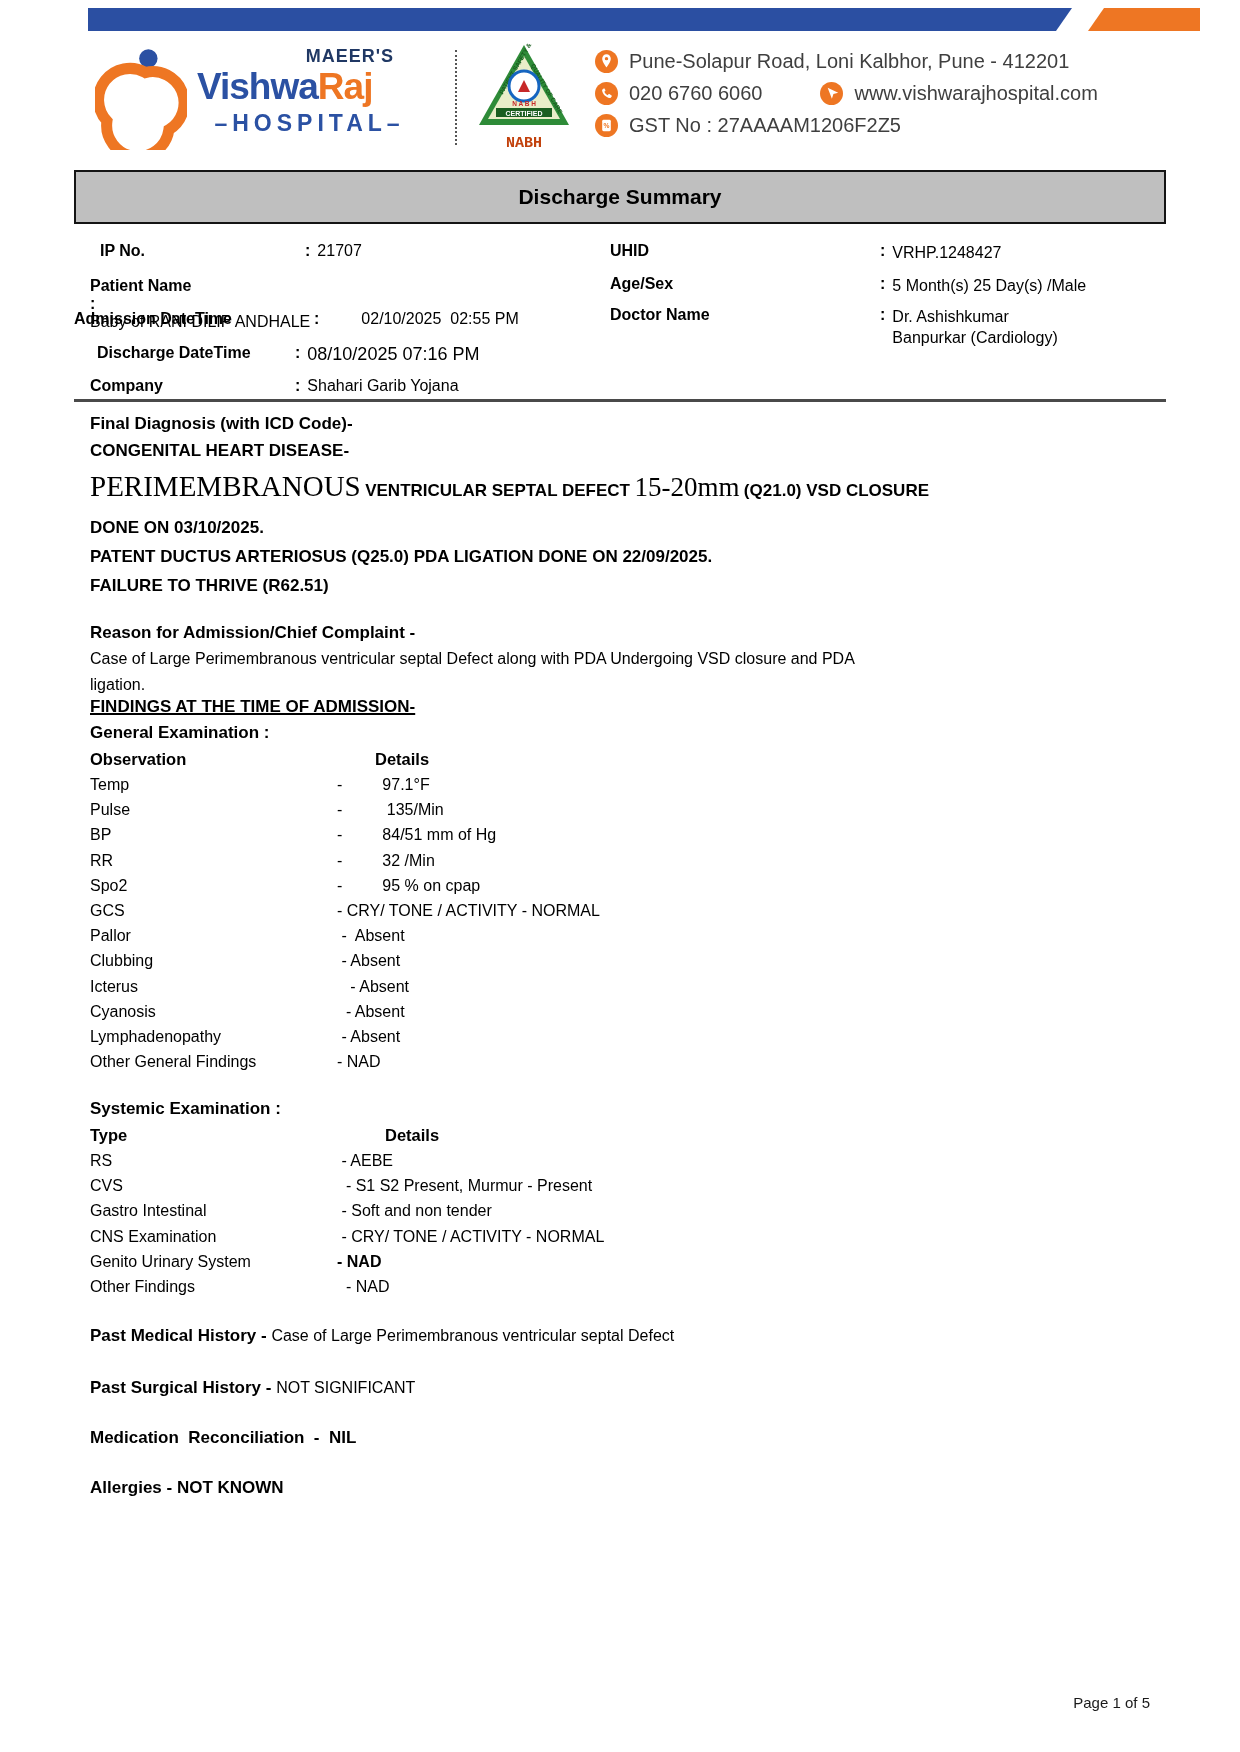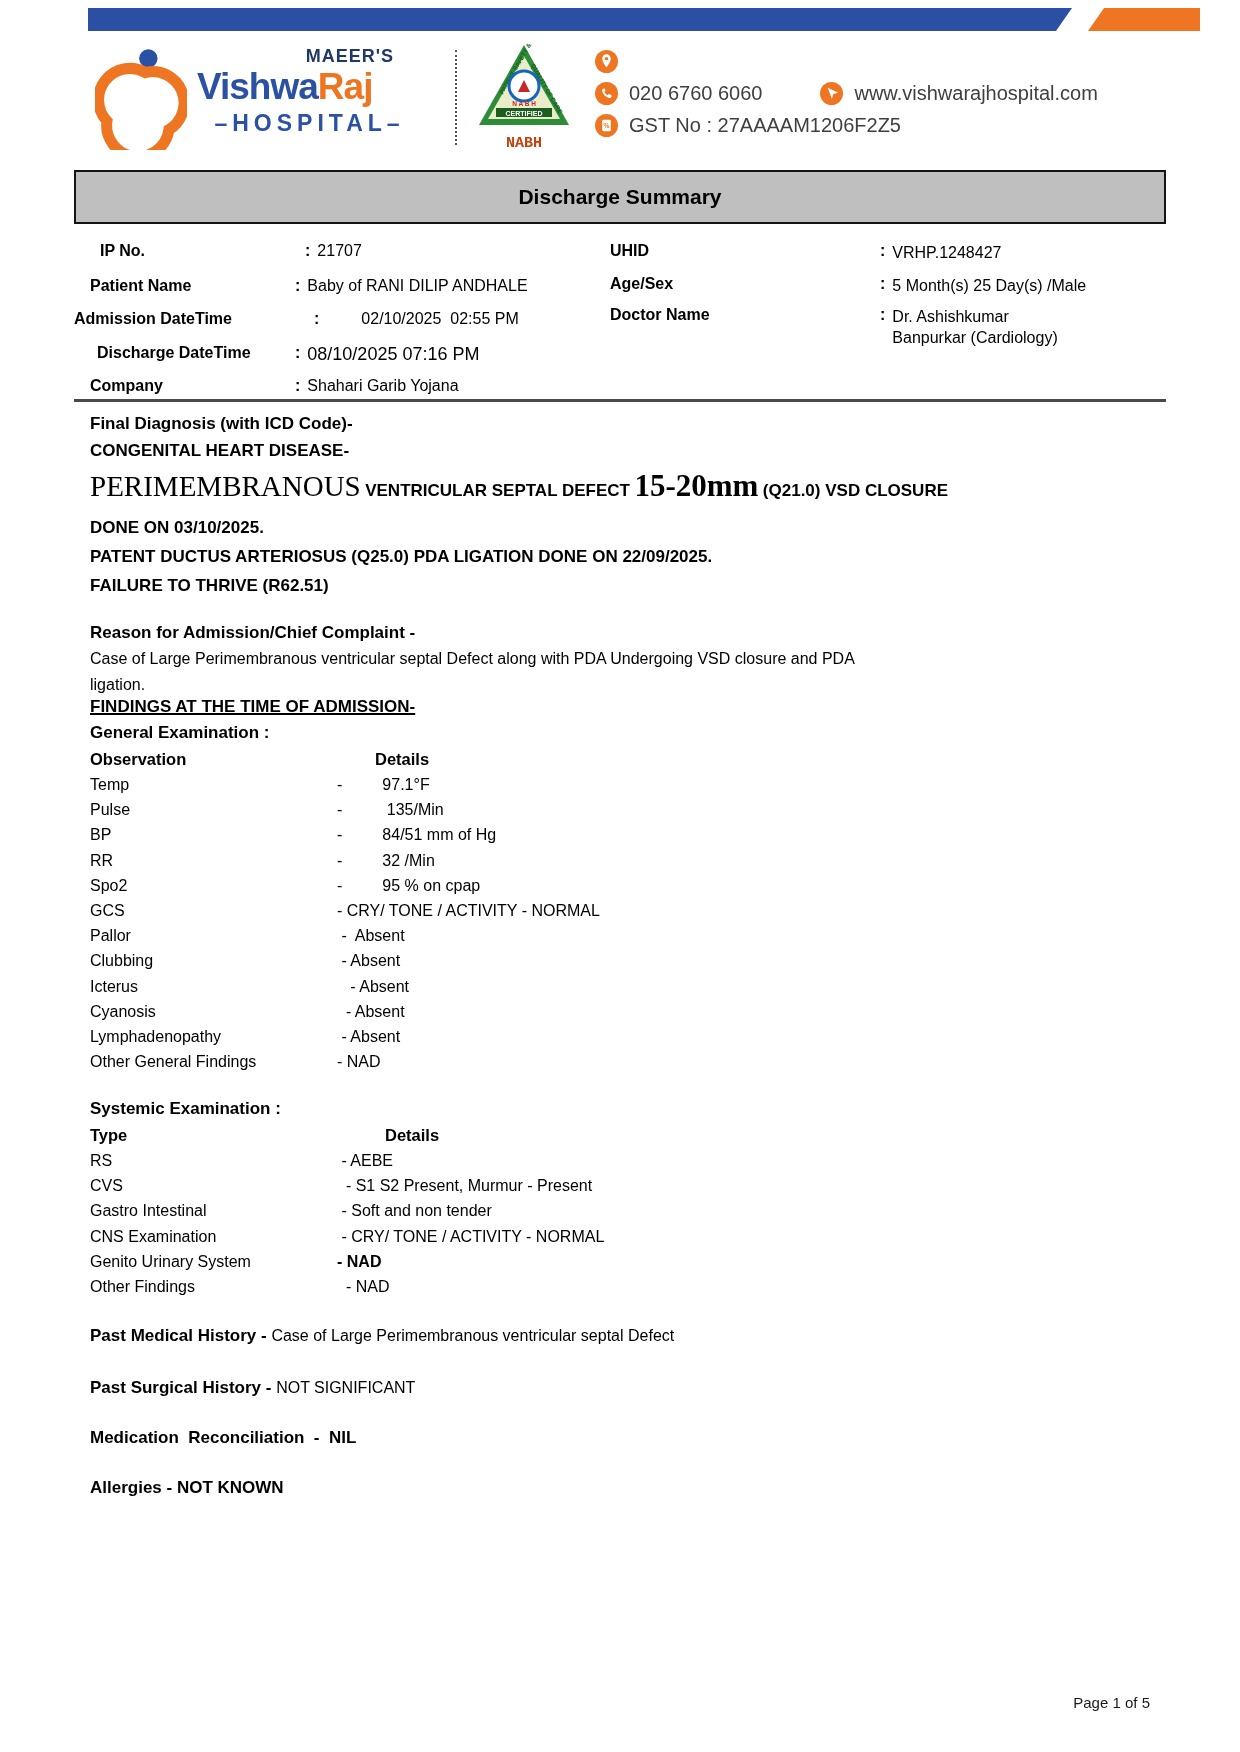--- a/index.html
+++ b/index.html
@@ -66,21 +66,21 @@
 
   .hrline { position: absolute; left: 74px; top: 399px; width: 1092px; border-top: 3px solid #4a4a4a; }
 
   
   .diag { position: absolute; left: 90px; top: 410px; width: 1000px; }
   .diag-h { font-size: 17px; font-weight: bold; line-height: 27px; }
   .diag-l1 { font-size: 17px; font-weight: bold; line-height: 27px; }
   .diag-l2 { line-height: 44px; }
   .diag-serif1 { font-family: "Liberation Serif", serif; font-size: 29px; font-weight: normal; }
   .diag-bold { font-size: 17px; font-weight: bold; }
-  .diag-serif2 { font-family: "Liberation Serif", serif; font-size: 31px; font-weight: bold; }
+  .diag-serif2 { font-family: "Liberation Serif", serif; font-size: 27px; }
   .diag-l3, .diag-l4, .diag-l5 { font-size: 17px; font-weight: bold; line-height: 29px; }
 
   
   .reason { position: absolute; left: 90px; top: 620px; width: 790px; }
   .reason-h { font-size: 17px; font-weight: bold; line-height: 26px; }
   .reason-t { font-size: 16px; line-height: 26px; }
 
   
   .findings { position: absolute; left: 90px; top: 694px; width: 900px; }
   .find-h { font-size: 17px; font-weight: bold; text-decoration: underline; text-decoration-thickness: 2px; line-height: 26px; }
@@ -145,20 +145,21 @@
   </svg>
   <div class="nabh-caption">NABH</div>
 </div>
 
 <div class="contact">
   <div class="contact-line">
     <svg class="cicon" viewBox="0 0 24 24">
       <circle cx="12" cy="12" r="12" fill="#ee7623"></circle>
       <path d="M12 4.5c-2.5 0-4.5 2-4.5 4.5 0 3.4 4.5 9 4.5 9s4.5-5.6 4.5-9c0-2.5-2-4.5-4.5-4.5zm0 6.3a1.8 1.8 0 1 1 0-3.6 1.8 1.8 0 0 1 0 3.6z" fill="#fff"></path>
     </svg>
+    <span class="txt">Pune-Solapur Road, Loni Kalbhor, Pune - 412201</span>
   </div>
   <div class="contact-line contact-group2">
     <svg class="cicon" viewBox="0 0 24 24">
       <circle cx="12" cy="12" r="12" fill="#ee7623"></circle>
       <path d="M9.2 6.1l1.6 2.3c.2.3.1.7-.1.9l-1 1c.7 1.5 1.9 2.7 3.4 3.4l1-1c.3-.3.7-.3.9-.1l2.3 1.6c.3.2.4.7.1 1l-1 1.2c-.3.3-.7.5-1.1.4-4-.8-7.1-3.9-7.9-7.9-.1-.4.1-.8.4-1.1l1.2-1c.4-.2.9-.1 1.2.3z" fill="#fff"></path>
     </svg>
     <span class="txt">020 6760 6060</span>
     <span class="contact-gap"></span>
     <svg class="cicon" viewBox="0 0 24 24">
       <circle cx="12" cy="12" r="12" fill="#ee7623"></circle>
@@ -176,21 +177,21 @@
   </div>
 </div>
 
 <div class="titlebar">Discharge Summary</div>
 
 <div class="inf-row inf-left" style="left:100px; top:242px;">
   <span class="lbl">IP No.</span>
   <span class="colon">:</span>
   <span class="val pre">21707</span>
 </div>
-<div class="inf-row inf-left" style="left:90px; top:277px;">
+<div class="inf-row inf-left" style="left:90px; top:277px;flex-direction:column;">
   <span class="lbl">Patient Name</span>
   <span class="colon">:</span>
   <span class="val pre">Baby of RANI DILIP ANDHALE</span>
 </div>
 <div class="inf-row inf-left" style="left:74px; top:310px;gap:35px;">
   <span class="lbl">Admission DateTime</span>
   <span class="colon">:</span>
   <span class="val pre">02/10/2025  02:55 PM</span>
 </div>
 <div class="inf-row inf-left" style="left:97px; top:344px;">

